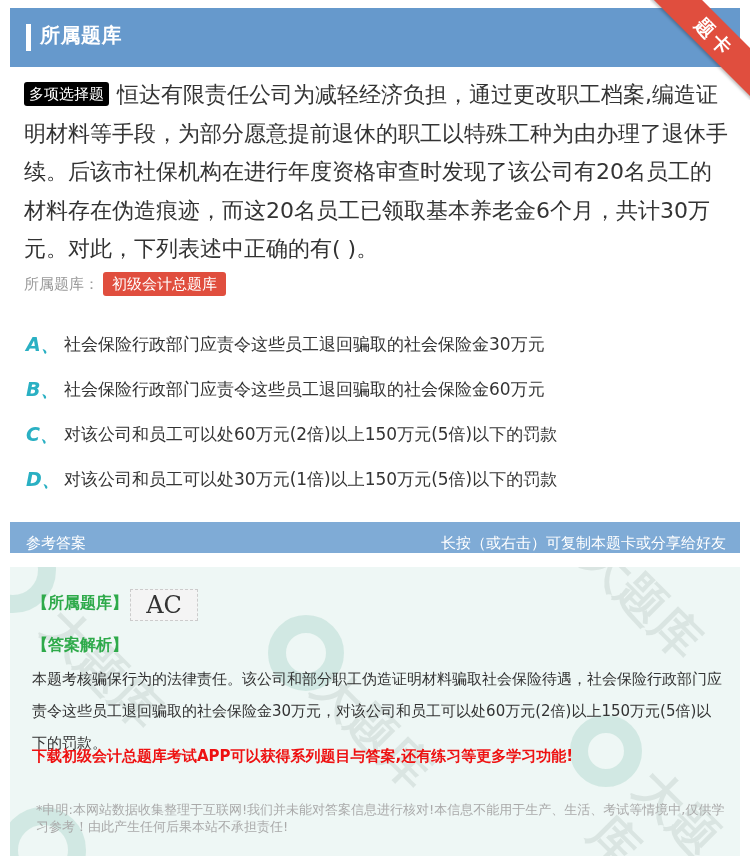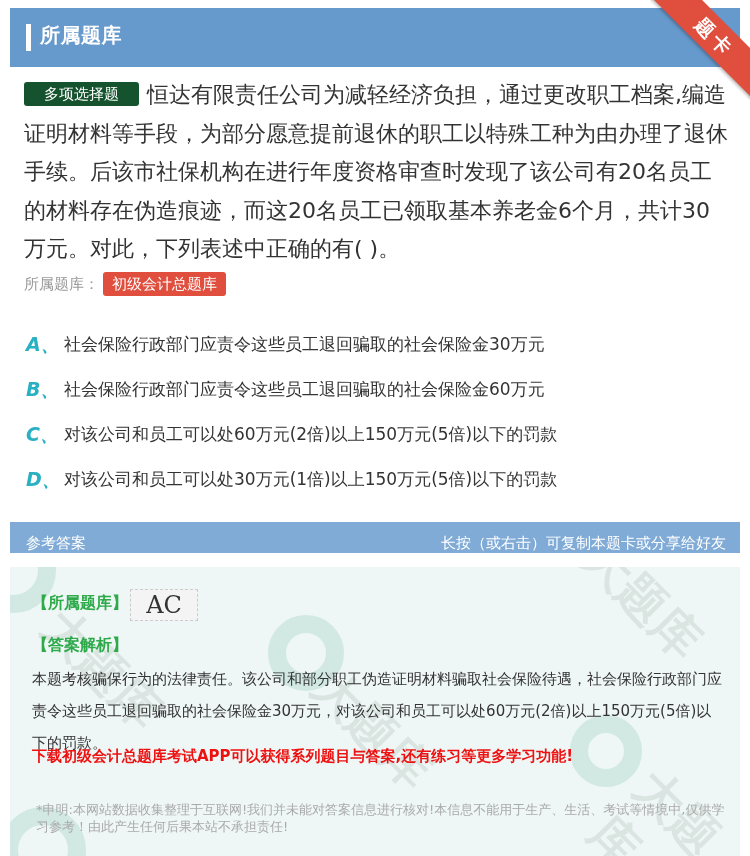--- a/index.html
+++ b/index.html
@@ -7,21 +7,21 @@
          font-family:"DejaVu Sans","Liberation Sans",sans-serif; color:#333; }
   .header { position:absolute; left:10px; top:8px; width:730px; height:59px; background:#6699cc; }
   .header .bar { position:absolute; left:16px; top:16px; width:5px; height:27px; background:#ffffff; }
   .header .title { position:absolute; left:30px; top:14px; font-size:20px; font-weight:bold; color:#ffffff; letter-spacing:0.5px; }
   .ribbon-wrap { position:absolute; right:0; top:0; width:100px; height:100px; overflow:hidden; }
   .ribbon { position:absolute; right:-40px; top:20px; width:150px; height:34px; background:#e04e3e;
             transform:rotate(45deg); transform-origin:center; color:#fff; text-align:center;
             font-size:19px; line-height:34px; font-weight:bold; letter-spacing:4px;
             box-shadow:0 2px 3px rgba(0,0,0,0.25); }
   .question { position:absolute; left:24px; top:76px; width:705px; font-size:22px; line-height:38.5px; color:#333; }
-  .qtype { display:inline-block; background:#14532d; color:#fff; font-size:15px; line-height:24px; padding:0 20px;
+  .qtype { display:inline-block; background:#000000; color:#fff; font-size:15px; line-height:24px; padding:0 5px;
            border-radius:3px; margin-right:8px; vertical-align:3px; }
   .source { position:absolute; left:24px; top:272px; font-size:15px; color:#999; }
   .source .tag { display:inline-block; background:#e04e3e; color:#fff; padding:0 9px; line-height:24px;
                  border-radius:3px; margin-left:4px; font-size:15px; }
   .options { position:absolute; left:26px; top:322px; }
   .option { height:45px; display:flex; align-items:center; font-size:17px; color:#333; }
   .option .letter { color:#2ab0c3; font-weight:bold; font-style:italic; font-size:19px; width:38px; }
   .answer-head { position:absolute; left:10px; top:522px; width:730px; height:31px; background:#7fabd6; color:#fff; font-size:15px; }
   .answer-head .l { position:absolute; left:16px; top:12px; }
   .answer-head .r { position:absolute; right:14px; top:12px; }

